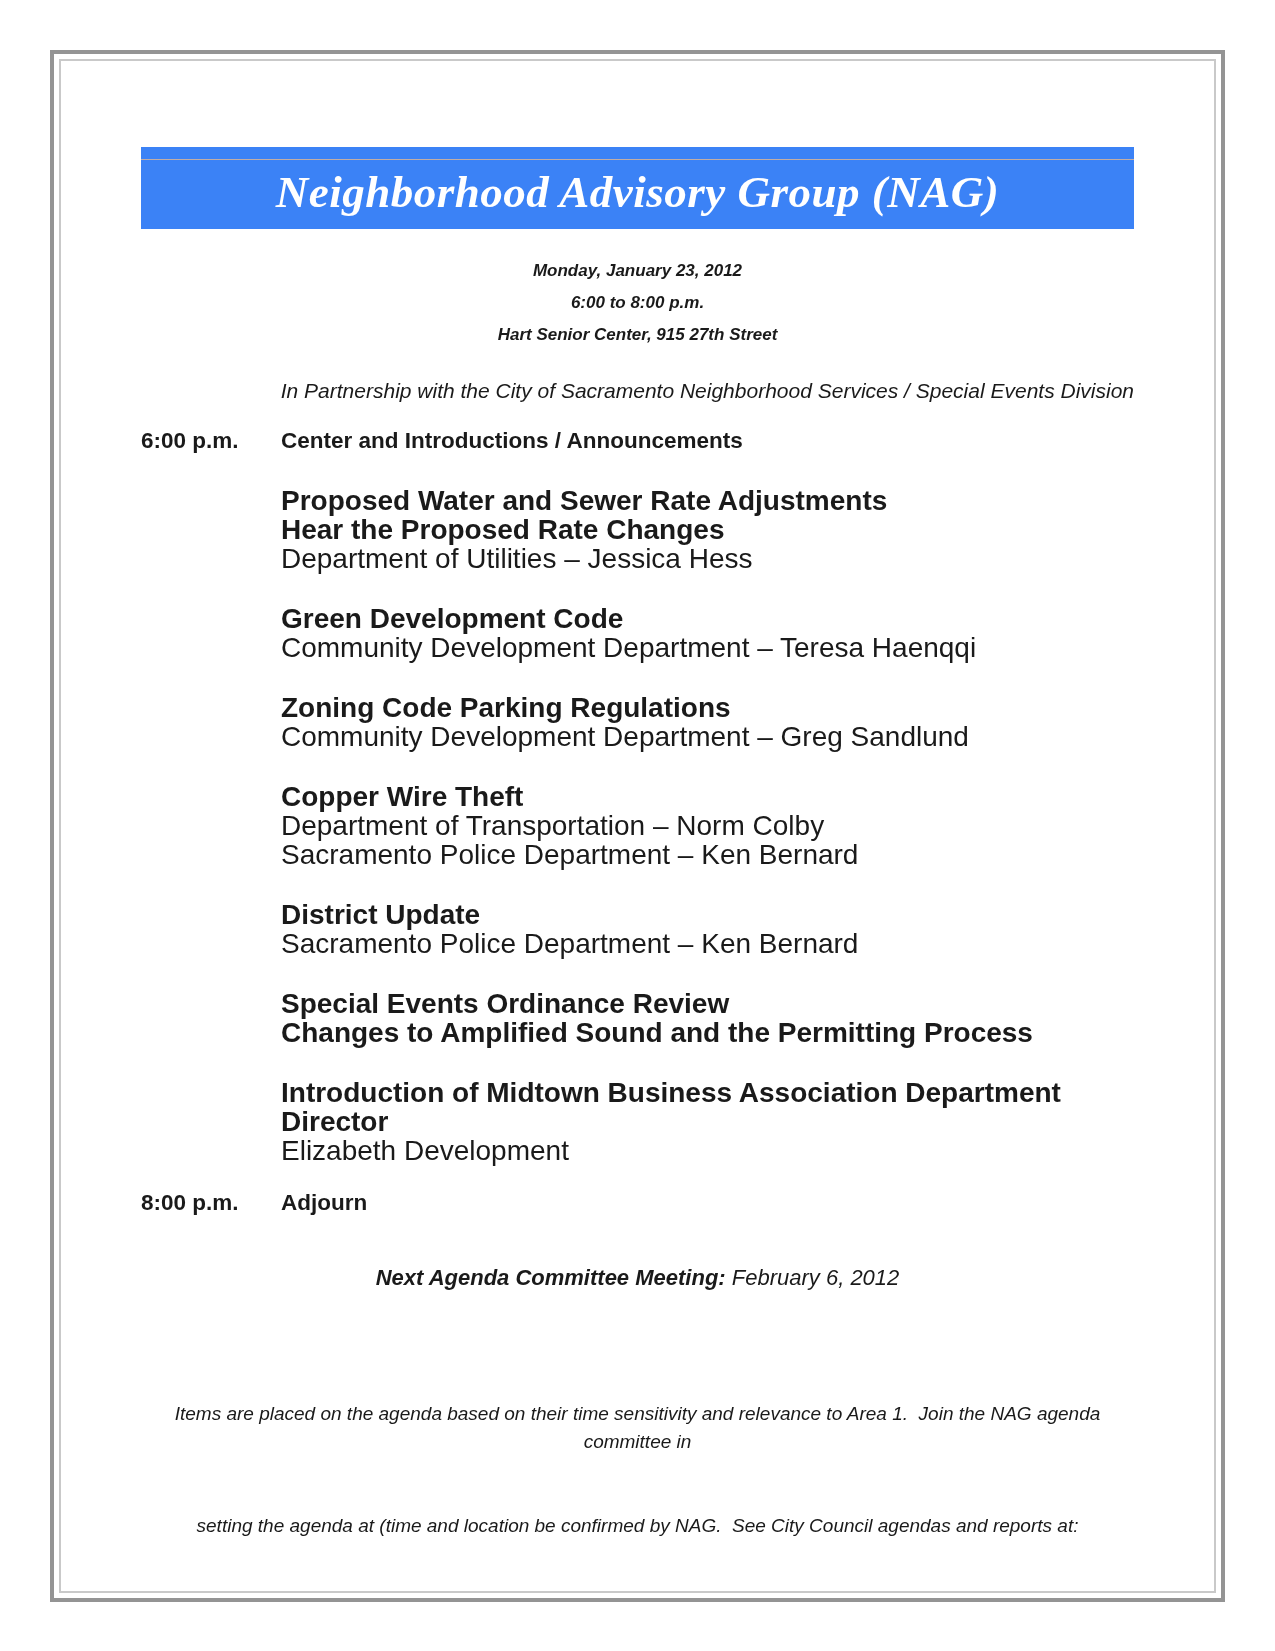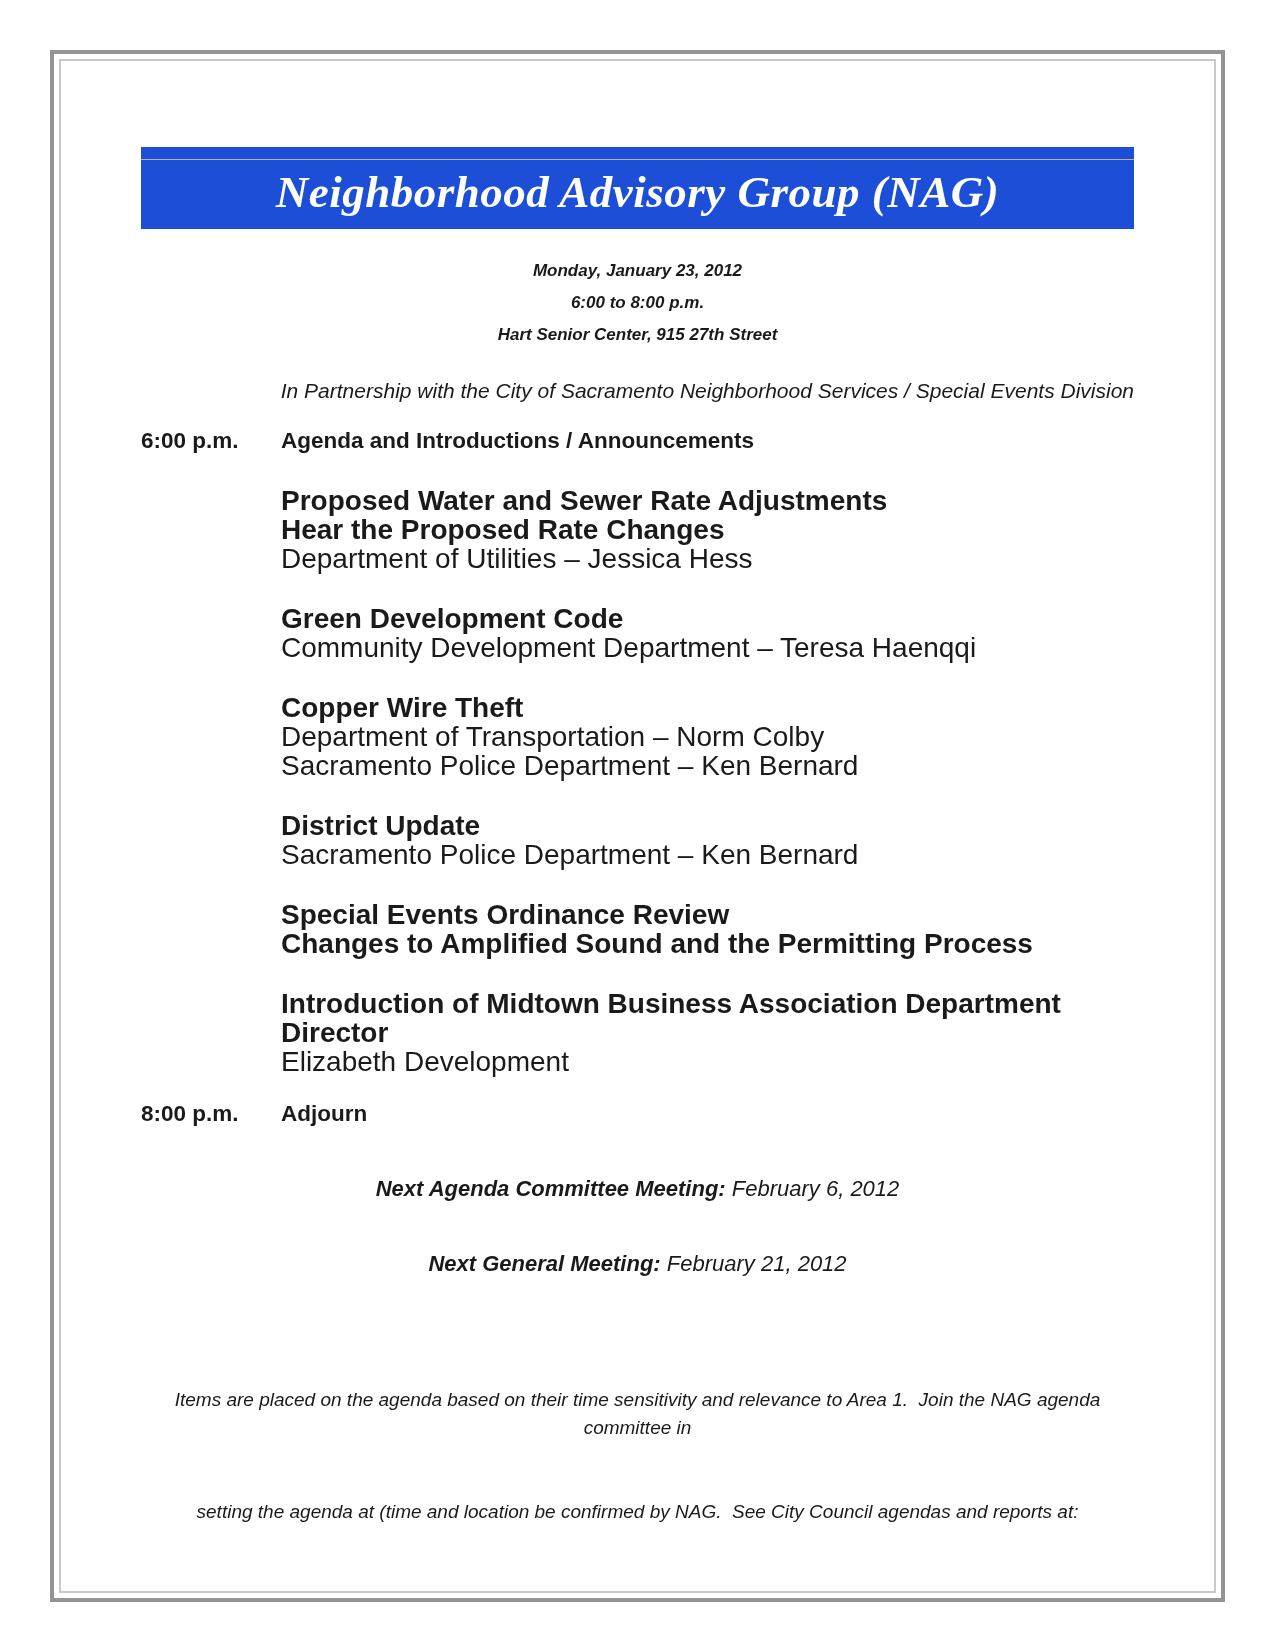--- a/index.html
+++ b/index.html
@@ -1,20 +1,20 @@
 <!DOCTYPE html>
 <html><head>
 <meta charset="utf-8">
 <style>
   html,body{margin:0;padding:0;background:#ffffff;}
   body{width:1275px;height:1651px;position:relative;font-family:"Liberation Sans",sans-serif;color:#1a1a1a;}
   .page-outer{position:absolute;left:50px;top:50px;right:50px;bottom:49px;border:4px solid #949494;background:#ffffff;}
   .page-inner{position:absolute;left:5px;top:5px;right:5px;bottom:5px;border:2px solid #c9c9c9;padding:86px 80px 40px 80px;box-sizing:border-box;}
   
-  .banner{position:relative;height:82px;background:#1d4ed8;display:flex;align-items:center;justify-content:center;}
+  .banner{position:relative;height:82px;background:#3b82f6;display:flex;align-items:center;justify-content:center;}
   .banner .divider{position:absolute;top:12px;left:0;right:0;height:1px;background:#c2ada6;}
   .banner h1{margin:0;padding-top:8px;font-family:"Liberation Serif",serif;font-style:italic;font-weight:bold;font-size:45px;color:#ffffff;letter-spacing:.5px;}
   
   .event-info{margin-top:26px;text-align:center;font-size:17px;font-weight:bold;font-style:italic;line-height:32px;}
   .partnership{margin-top:28px;text-align:right;font-size:21px;font-style:italic;}
   
   .agenda-row{display:flex;margin-top:23px;font-size:22.5px;line-height:29px;}
   .time-col{width:140px;flex:0 0 140px;font-weight:bold;}
   .content-col{flex:1;}
   .item-block{margin-top:31px;margin-left:140px;font-size:28px;line-height:29px;}
@@ -41,34 +41,38 @@
     <div class="event-info">
       <div>Monday, January 23, 2012</div>
       <div>6:00 to 8:00 p.m.</div>
       <div>Hart Senior Center, 915 27th Street</div>
     </div>
 
     <div class="partnership">In Partnership with the City of Sacramento Neighborhood Services / Special Events Division</div>
 
     <div class="agenda-row">
       <div class="time-col">6:00 p.m.</div>
-      <div class="content-col bold">Agenda and Introductions / Announcements</div>
+      <div class="content-col bold">Center and Introductions / Announcements</div>
     </div>
 
     <div class="item-block">
       <div class="item-title">Proposed Water and Sewer Rate Adjustments</div>
       <div class="item-title">Hear the Proposed Rate Changes</div>
       <div class="item-presenter">Department of Utilities – Jessica Hess</div>
     </div>
 
     <div class="item-block">
       <div class="item-title">Green Development Code</div>
       <div class="item-presenter">Community Development Department – Teresa Haenqqi</div>
     </div>
 
+    <div class="item-block">
+      <div class="item-title">Zoning Code Parking Regulations</div>
+      <div class="item-presenter">Community Development Department – Greg Sandlund</div>
+    </div>
 
     <div class="item-block">
       <div class="item-title">Copper Wire Theft</div>
       <div class="item-presenter">Department of Transportation – Norm Colby</div>
       <div class="item-presenter">Sacramento Police Department – Ken Bernard</div>
     </div>
 
     <div class="item-block">
       <div class="item-title">District Update</div>
       <div class="item-presenter">Sacramento Police Department – Ken Bernard</div>
@@ -84,21 +88,20 @@
       <div class="item-presenter">Elizabeth Development</div>
     </div>
 
     <div class="agenda-row">
       <div class="time-col">8:00 p.m.</div>
       <div class="content-col bold">Adjourn</div>
     </div>
 
     <div class="next-meeting"><span class="nm-label">Next Agenda Committee Meeting:</span><span> February 6, 2012</span></div>
 
-    <div class="next-meeting"><span class="nm-label">Next General Meeting:</span><span> February 21, 2012</span></div>
 
     <div class="footer-note">
       <div>Items are placed on the agenda based on their time sensitivity and relevance to Area 1.  Join the NAG agenda committee in</div>
       <div>setting the agenda at (time and location be confirmed by NAG.  See City Council agendas and reports at:</div>
     </div>
 
   </div>
 </div>
 
 </body></html>

